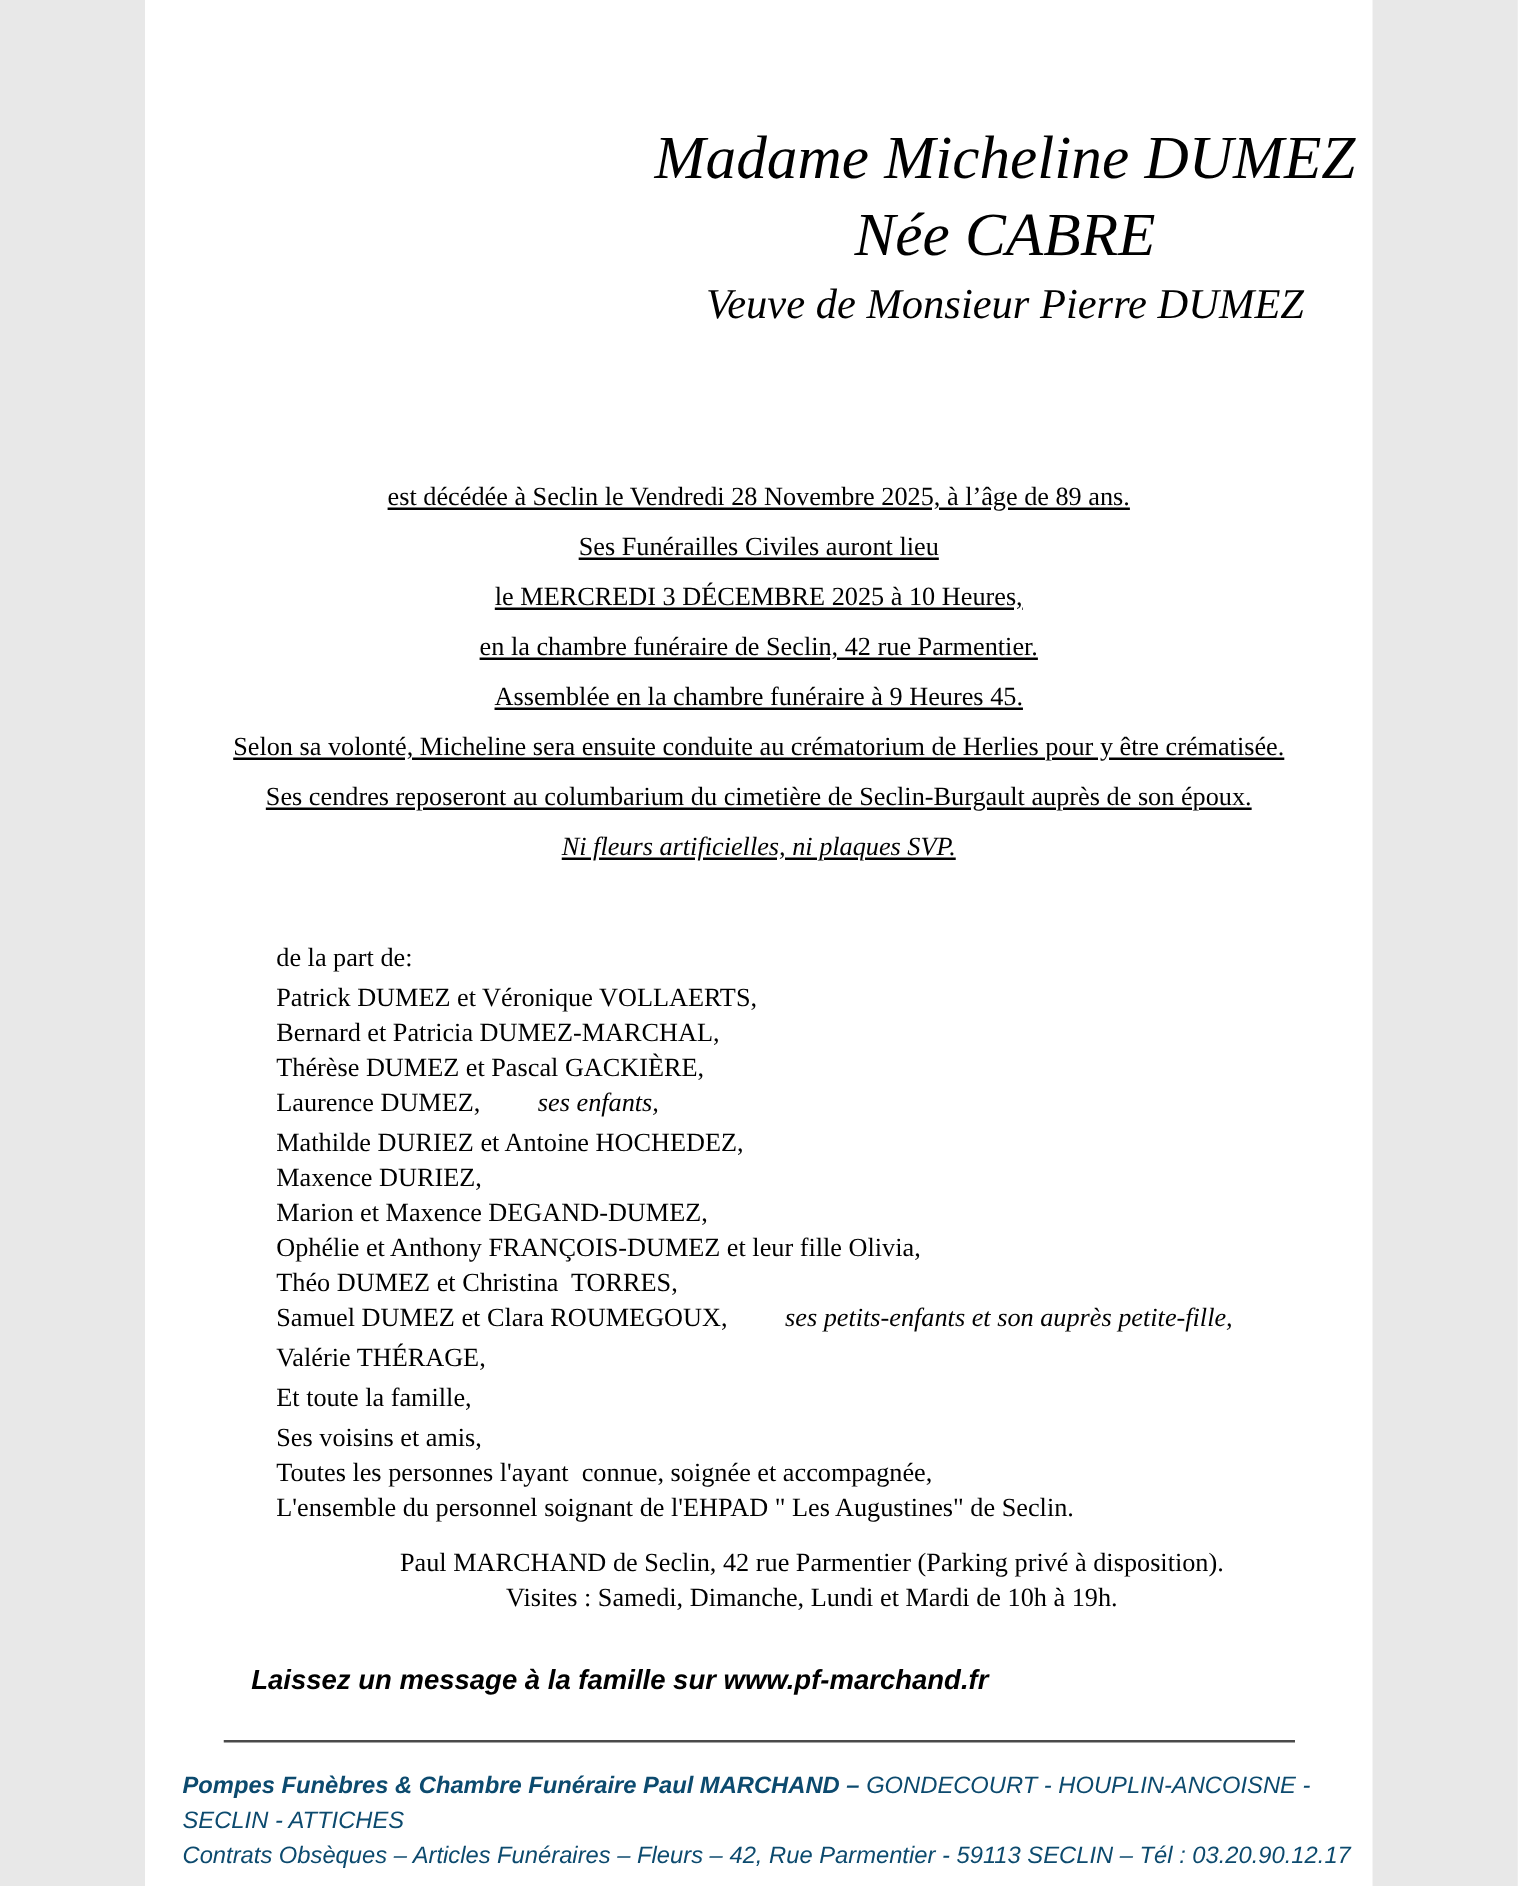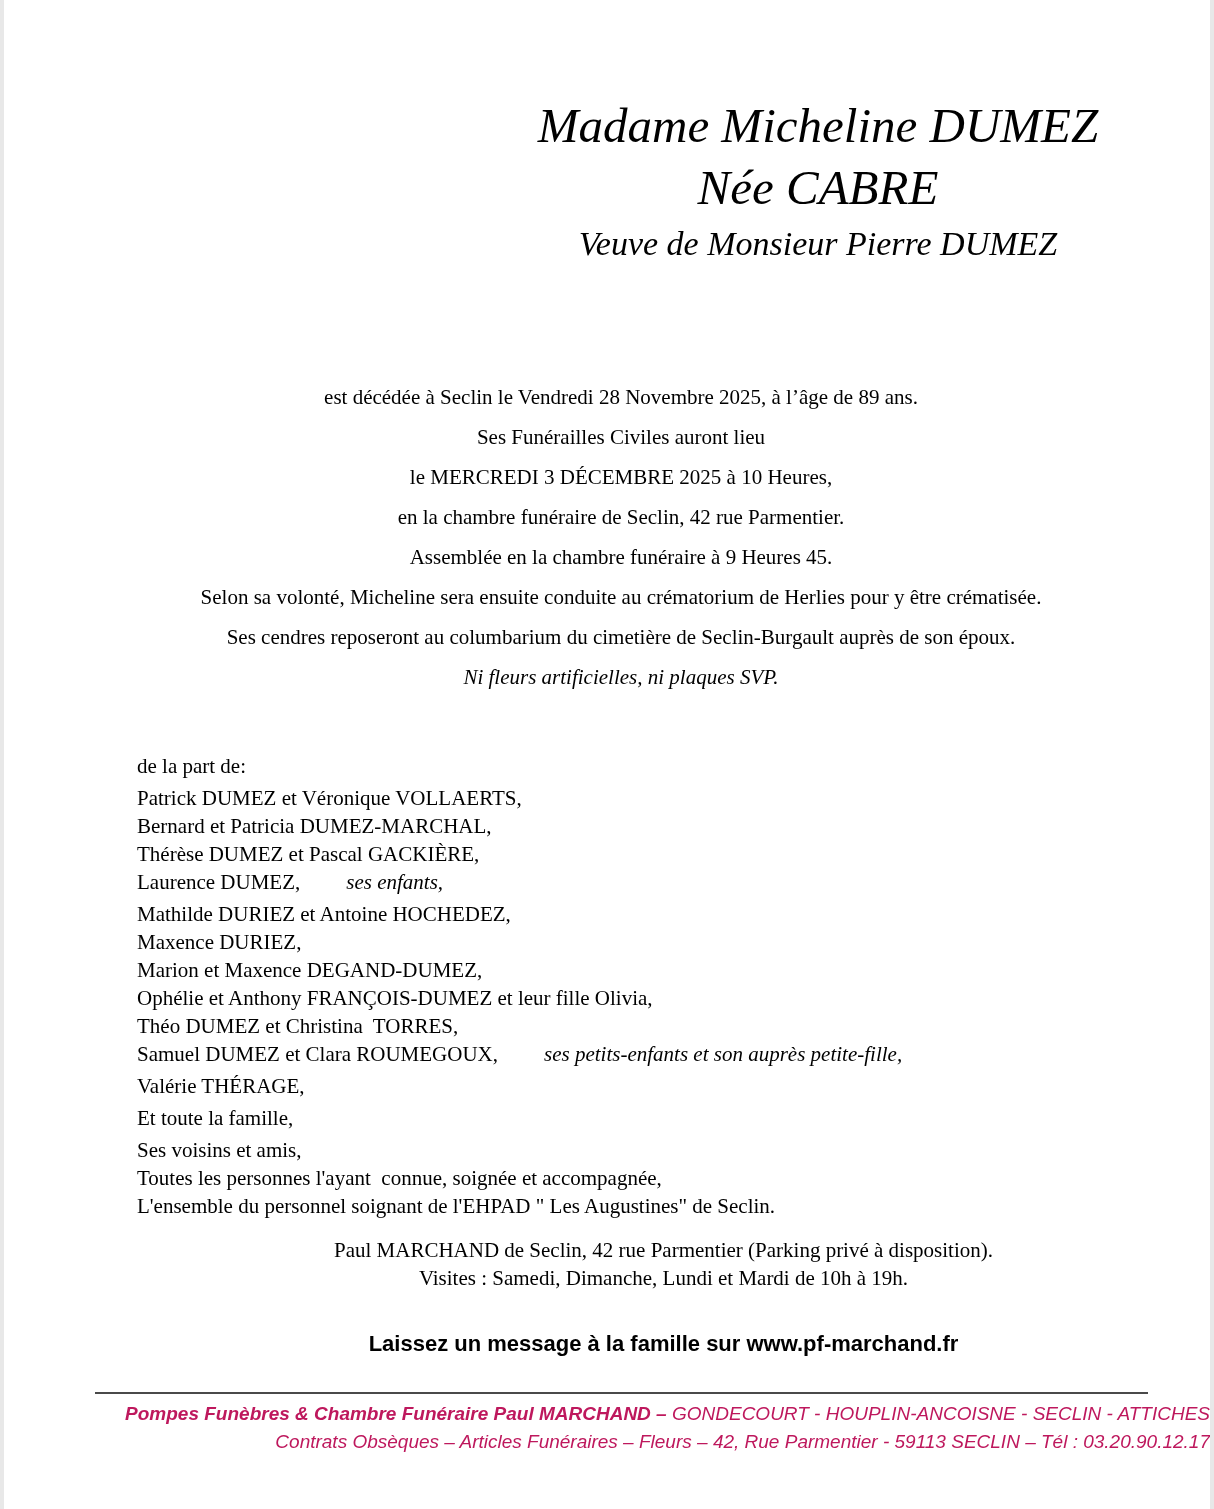--- a/index.html
+++ b/index.html
@@ -1,44 +1,43 @@
 <!DOCTYPE html>
 <html><head>
 <meta charset="utf-8">
 <style>
   * { box-sizing: border-box; }
   html, body { margin: 0; padding: 0; background: #e8e8e8; }
   .page {
-    width: 1206px;
+    width: 982px;
     height: 1509px;
     margin: 0 auto;
     background: #ffffff;
     color: #000000;
     font-family: "Liberation Serif", serif;
     position: relative;
     overflow: hidden;
-    padding-left: 28px;
   }
 
   
   .title-block {
     margin: 95px 6px 0 400px;
     text-align: center;
     font-style: italic;
   }
   .title-line { font-size: 49px; line-height: 62px; white-space: nowrap; }
   .subtitle   { font-size: 34px; line-height: 50px; white-space: nowrap; }
 
   
   .announcement {
     margin-top: 116px;
     text-align: center;
     font-size: 21px;
   }
-  .announcement p { margin: 0 0 15px 0; line-height: 25px; }
+  .announcement p { margin: 0 0 15px 0; line-height: 25px; text-decoration: underline; }
   .announcement .note { font-style: italic; }
 
   
   .family {
     margin: 62px 40px 0 105px;
     font-size: 21px;
   }
   .family p { margin: 0; line-height: 28px; white-space: pre-wrap; }
   .family .block { margin-bottom: 4px; }
   .relation { font-style: italic; margin-left: 46px; }
@@ -47,42 +46,43 @@
   .closing {
     margin: 16px 0 0 85px;
     text-align: center;
     font-size: 21px;
   }
   .closing p { margin: 0; line-height: 28px; }
 
   
   .message {
     margin: 38px 0 0 85px;
-    text-align: center;
+    text-align: left;
     font-family: "Liberation Sans", sans-serif;
+    font-style: italic;
     font-weight: 600;
     font-size: 22px;
     line-height: 28px;
   }
 
   
   .divider {
     border: none;
     height: 2px;
     background: #4a4a4a;
     margin: 34px 62px 0 63px;
   }
   .footer {
-    margin-top: 6px;
+    margin-top: 21px;
     padding-left: 30px;
-    text-align: right;
+    text-align: left;
     font-family: "Liberation Sans", sans-serif;
     font-style: italic;
     font-size: 19px;
-    color: #be185d;
+    color: #0c4a6e;
   }
   .footer p { margin: 0; line-height: 28px; }
   .footer .bold { font-weight: bold; }
 </style>
 </head>
 <body>
 
 <div class="page">
 
   <div class="title-block">

